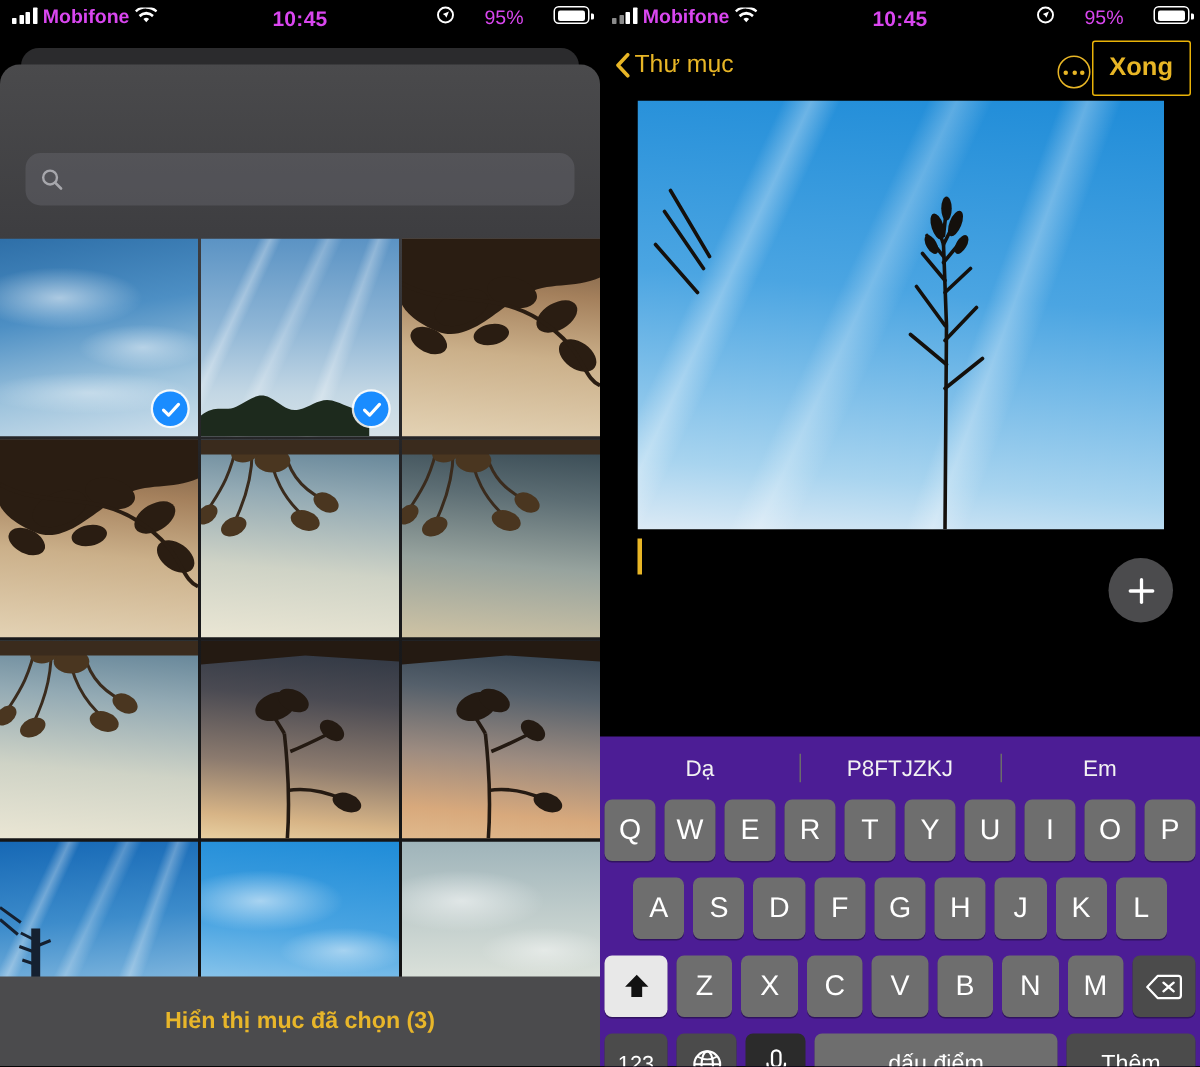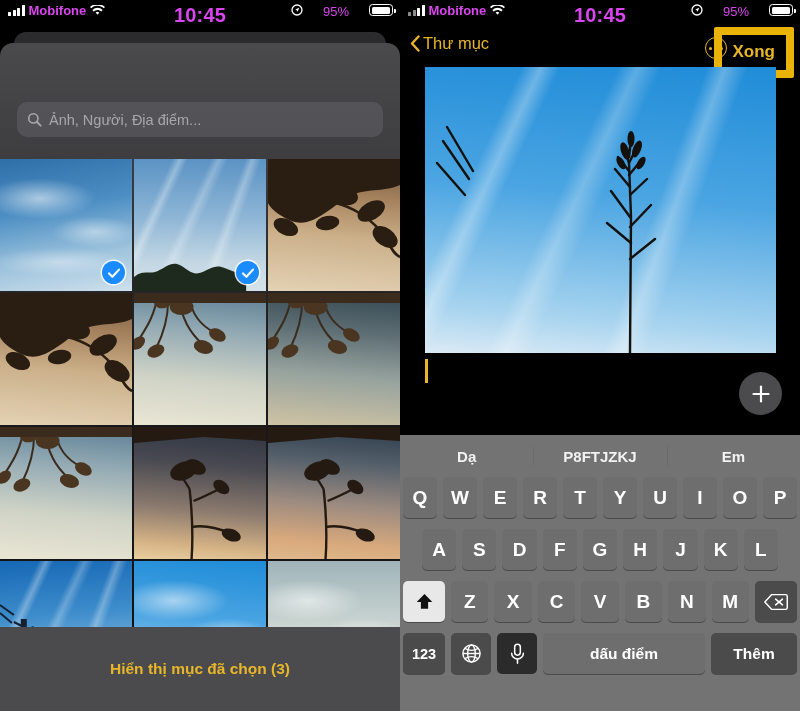--- a/index.html
+++ b/index.html
@@ -16,21 +16,21 @@
   .panel-left  { left: 0;   width: 400px; }
   .panel-right { left: 400px; width: 400px; }
 
   
   .statusbar {
     position: absolute; top: 0; left: 0; width: 100%; height: 26px;
     color: #d946ef; z-index: 40;
   }
   .sb-left  { position: absolute; left: 8px; top: 3px; display: flex; align-items: center; gap: 4px; }
   .sb-mid   { position: absolute; left: 0; right: 0; top: 4px; text-align: center;
-              font-size: 20px; font-weight: 600; letter-spacing: .2px; }
+              font-size: 14px; font-weight: 600; letter-spacing: .2px; }
   .sb-right { position: absolute; right: 7px; top: 4px; display: flex; align-items: flex-start; gap: 20px; }
   .carrier  { font-size: 13px; font-weight: 600; }
   .bars { display: flex; align-items: flex-end; gap: 1.5px; height: 11px; }
   .bars i { display: block; width: 3px; background: #fff; border-radius: .5px; }
   .bars i:nth-child(1){ height: 4px; }
   .bars i:nth-child(2){ height: 6px; }
   .bars i:nth-child(3){ height: 8.5px; }
   .bars i:nth-child(4){ height: 11px; }
   .bars.dim i:nth-child(1),.bars.dim i:nth-child(2){ background:#8a8a8a; }
   .wifi { width: 15px; height: 11px; position: relative; }
@@ -125,21 +125,21 @@
     background:
       linear-gradient(115deg, transparent 20%, rgba(255,255,255,.32) 24%, transparent 28%),
       linear-gradient(115deg, transparent 40%, rgba(255,255,255,.26) 44%, transparent 49%),
       linear-gradient(110deg, transparent 62%, rgba(255,255,255,.3) 66%, transparent 71%);
   }
   .silh { position: absolute; inset: 0; }
   .silh svg { width: 100%; height: 100%; display: block; }
 
   
   .bottombar {
-    position: absolute; left: 0; bottom: 0; width: 400px; height: 84px;
+    position: absolute; left: 0; bottom: 0; width: 400px; height: 60px;
     background: #4b4b4d; display: flex; align-items: center; justify-content: center;
   }
   .bottombar span { color: #e8b62a; font-size: 15.5px; font-weight: 600; }
 
   
   .nav {
     position: absolute; top: 26px; left: 0; width: 400px; height: 40px;
   }
   .nav-back {
     position: absolute; left: 10px; top: 8px; display: flex; align-items: center; gap: 3px;
@@ -148,44 +148,43 @@
   .nav-back .chev { width: 10px; height: 17px; }
   .nav-back span { font-size: 16.5px; }
   .dots-btn {
     position: absolute; right: 73px; top: 11px; width: 22px; height: 22px;
     border: 1.6px solid #e8b626; border-radius: 50%;
     display: flex; align-items: center; justify-content: center; gap: 2.2px;
   }
   .dots-btn i { width: 3px; height: 3px; border-radius: 50%; background: #e8b626; display: block; }
   .btn-done-wrap {
     position: absolute; right: 6px; top: 1px;
-    border: 8px solid #eab308; border-radius: 2px; padding: 7px 11px 8px 11px;
+    border: 1px solid #eab308; border-radius: 2px; padding: 7px 11px 8px 11px;
   }
   .btn-done { color: #e8b626; font-size: 17px; font-weight: 600; }
 
   .note-img {
     position: absolute; left: 25px; top: 67px; width: 351px; height: 286px;
     overflow: hidden;
   }
   .note-cursor {
     position: absolute; left: 25px; top: 359px; width: 2.5px; height: 24px;
     background: #e8b626;
   }
   .fab {
     position: absolute; right: 18px; top: 372px; width: 43px; height: 43px;
     border-radius: 50%; background: #4b4b4d;
     display: flex; align-items: center; justify-content: center;
   }
   .fab svg { width: 20px; height: 20px; }
 
   
   .keyboard {
-    position: absolute; left: 0; bottom: 0; width: 400px; height: 276px;
-    background: #737373;
-    font-weight: bold;
+    position: absolute; left: 0; bottom: 0; width: 400px; height: 220px;
+    background: #4c1d95;
   }
   .predict {
     height: 42px; display: flex; align-items: center;
   }
   .predict .pw {
     flex: 1; text-align: center; color: #f2f2f2; font-size: 15px;
     position: relative;
   }
   .predict .pw + .pw::before {
     content: ""; position: absolute; left: 0; top: 50%; transform: translateY(-50%);
@@ -256,21 +255,20 @@
     <div class="sheet-peek"></div>
 
     <div class="sheet">
 
 
       <div class="searchbar">
         <svg class="mag" viewBox="0 0 16 16">
           <circle cx="6.8" cy="6.8" r="4.9" fill="none" stroke="#a7a7ac" stroke-width="1.7"></circle>
           <line x1="10.4" y1="10.4" x2="14.6" y2="14.6" stroke="#a7a7ac" stroke-width="1.9" stroke-linecap="round"></line>
         </svg>
-        <span class="search-ph">Ảnh, Người, Địa điểm...</span>
       </div>
 
       <div class="grid" id="photo-grid">
           <div class="cell">
             <div class="ph sky-deep"></div>
             <div class="clouds"></div>
             <div class="check">
               <svg viewBox="0 0 14 14">
                 <path d="M2 7.4L5.4 10.8 12 3.6" fill="none" stroke="#fff" stroke-width="2.1" stroke-linecap="round" stroke-linejoin="round"></path>
               </svg>

